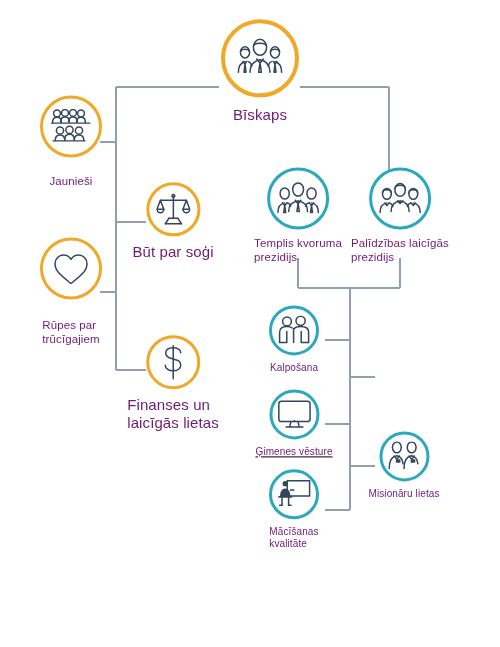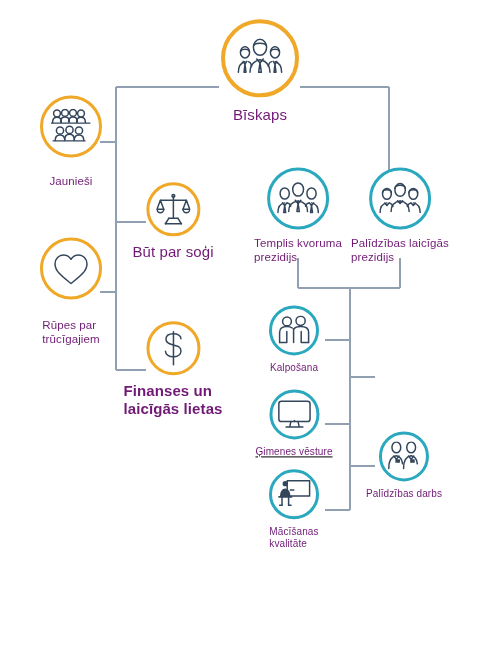--- a/index.html
+++ b/index.html
@@ -178,21 +178,21 @@
   <div class="node big" style="left:71px; top:292px;gap:12px;">
     <div class="ring amber">
       <svg width="36" height="33" viewBox="0 0 36 33">
         <path class="ico" stroke-width="1.6" d="M18 31C10.5 25 2 19.3 2 11.4 2 6.2 5.9 2.4 10.6 2.4c3.2 0 5.9 1.8 7.4 4.4 1.5-2.6 4.2-4.4 7.4-4.4 4.7 0 8.6 3.8 8.6 9 0 7.9-8.5 13.6-16 19.6z"></path>
       </svg>
     </div>
     <div class="label">Rūpes par
 trūcīgajiem</div>
   </div>
 
-  <div class="node med" style="left:173px; top:370px;font-weight:bold;">
+  <div class="node med" style="left:173px; top:384px;">
     <div class="ring amber">
       <svg width="26" height="36" viewBox="0 0 26 36">
         <g class="ico" stroke-width="1.8">
           <path d="M13 1.5v33"></path>
           <path d="M20.5 8.5c0-3.2-3.4-4.9-7.5-4.9S5.5 5.3 5.5 9c0 7.8 15 3.6 15 11.7 0 4-3.8 5.9-7.7 5.9s-7.8-1.9-7.8-5.6"></path>
         </g>
       </svg>
     </div>
     <div class="label">Finanses un
 laicīgās lietas</div>
@@ -293,21 +293,21 @@
           <path d="M6.8 14.6 9.4 18l2.6-3.4"></path>
           <rect x="8.4" y="17.8" width="4.6" height="3.6" rx=".6" class="ico-fill"></rect>
           <ellipse cx="24.2" cy="6" rx="4.4" ry="5.4"></ellipse>
           <path d="M16.6 27c0-8 3.2-12 7.6-12.6"></path>
           <path d="M30.4 22.4c-.5-4.6-2.6-7.4-6.2-8"></path>
           <path d="M21.6 14.6 24.2 18l2.6-3.4"></path>
           <rect x="23.2" y="17.8" width="4.6" height="3.6" rx=".6" class="ico-fill"></rect>
         </g>
       </svg>
     </div>
-    <div class="label">Palīdzības darbs</div>
+    <div class="label">Misionāru lietas</div>
   </div>
 
   <div class="node sm" style="left:294px; top:510px;">
     <div class="ring teal">
       <svg width="34" height="32" viewBox="0 0 34 32">
         <g class="ico" stroke-width="1.4">
           <rect x="10.2" y="2.4" width="22.4" height="15.2"></rect>
           <circle cx="8.2" cy="5.4" r="2.6" class="ico-fill"></circle>
           <path d="M3 18.4c0-5.2 2.2-8.2 5.2-8.2s5.2 3 5.2 8.2z" class="ico-fill"></path>
           <path d="M2 18.6h12.6" stroke-width="1.6"></path>

